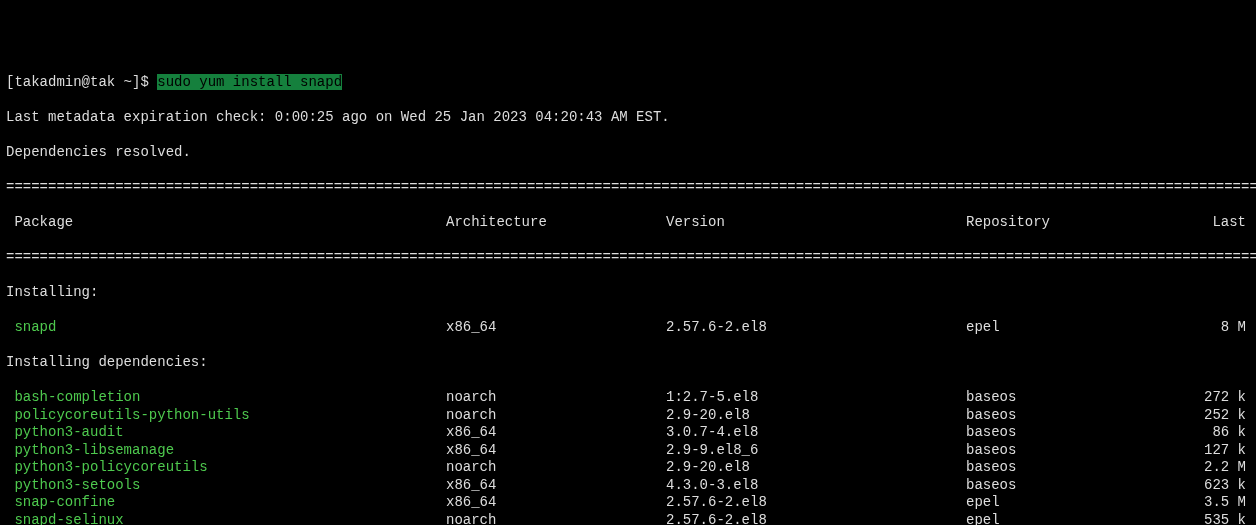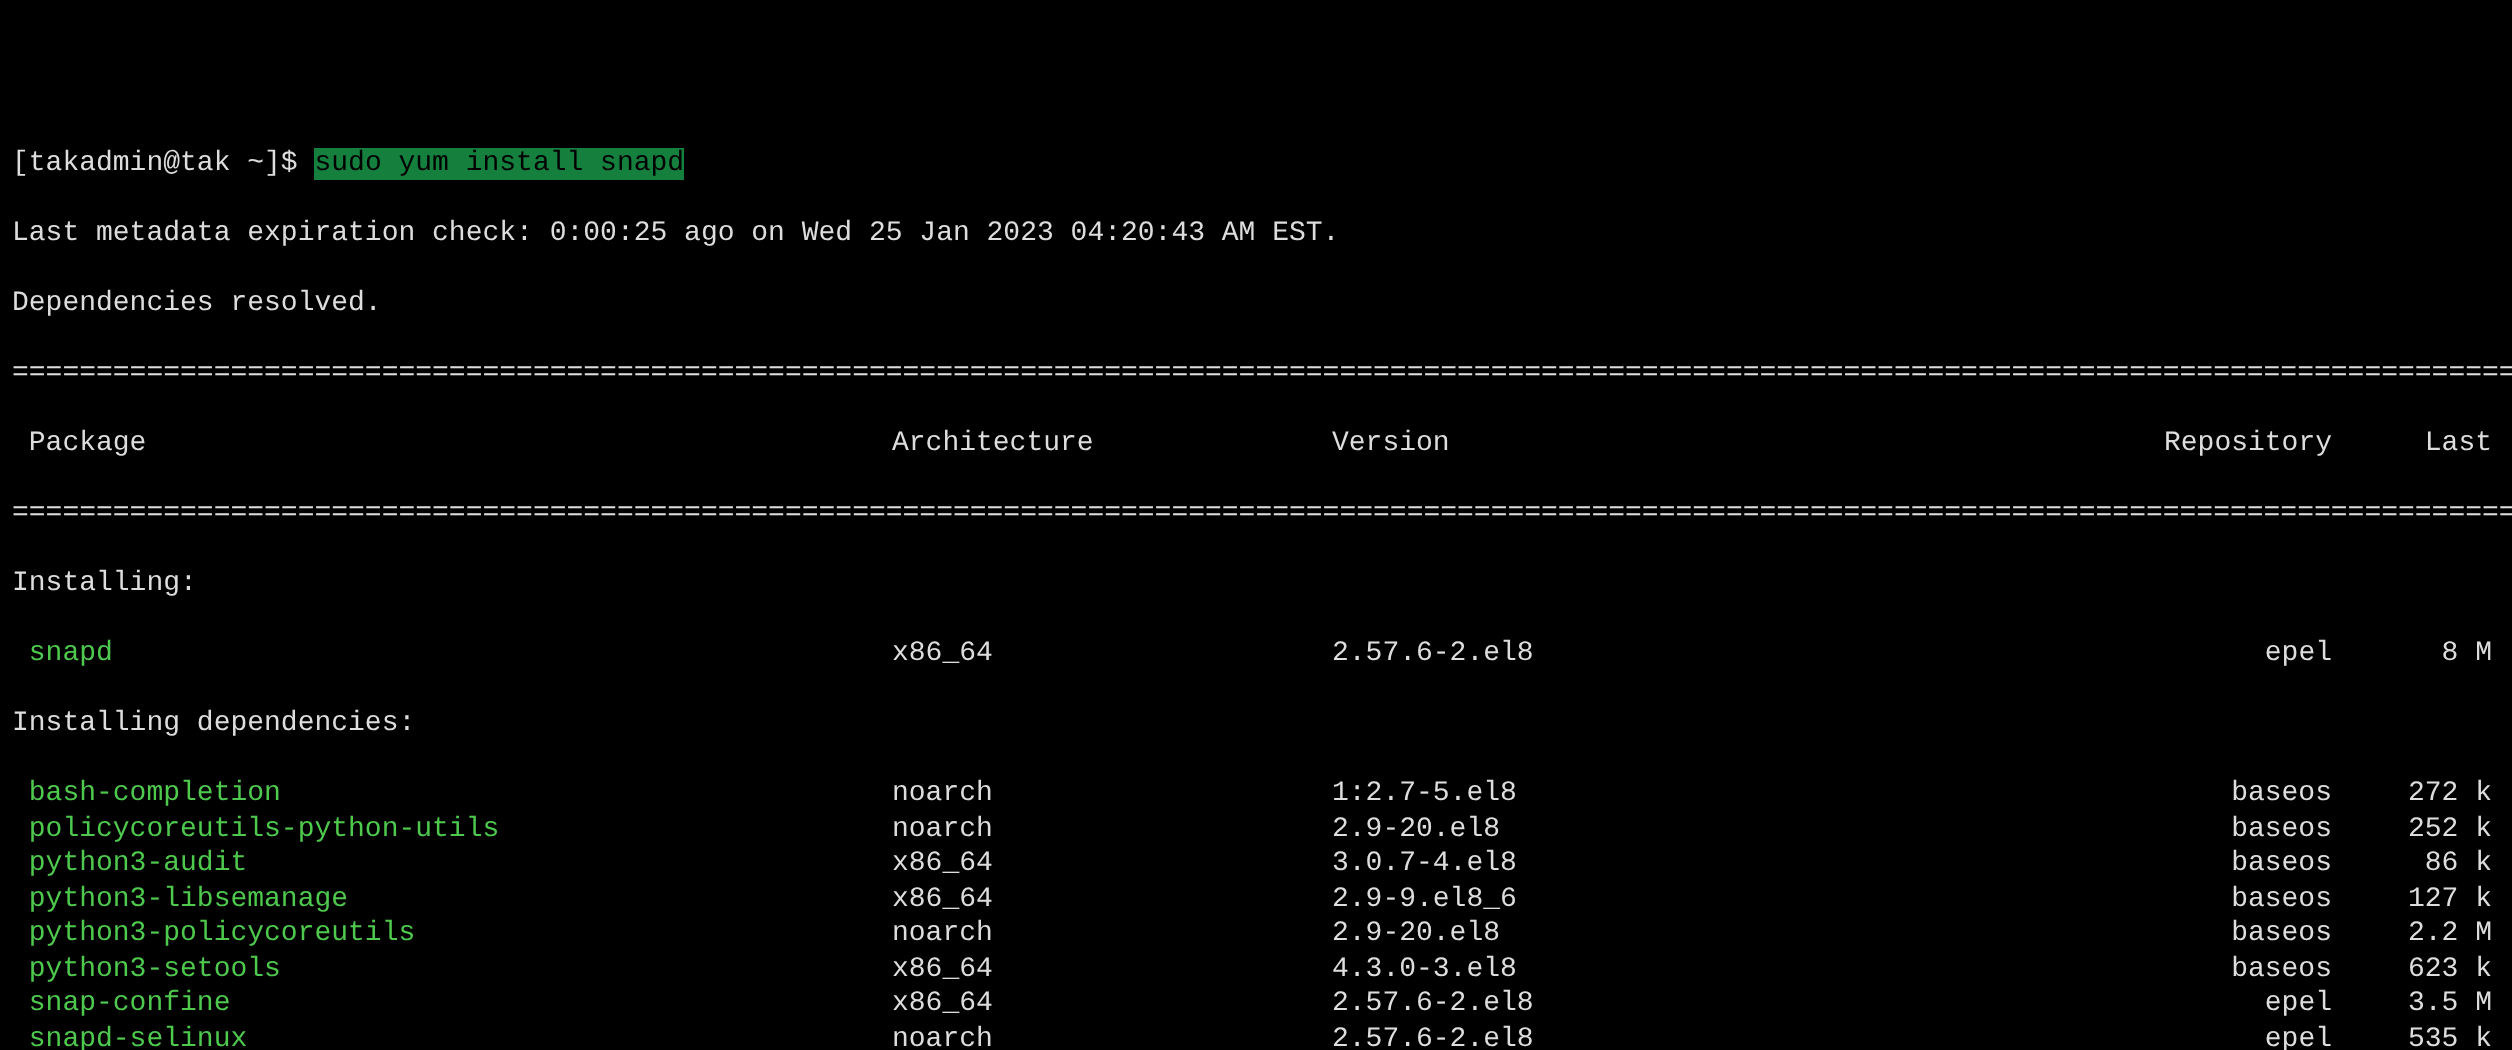--- a/index.html
+++ b/index.html
@@ -15,21 +15,21 @@
       height: 525px;
       box-sizing: border-box;
       overflow: hidden;
     }
     .green { color: #4ec94e; }
     .highlight { background: #15803d; color: #000; }
     .row { display: flex; }
     .col-pkg { width: 440px; }
     .col-arch { width: 220px; }
     .col-ver { width: 300px; }
-    .col-repo { width: 200px; text-align: right; }
+    .col-repo { width: 200px; }
     .col-size { width: 80px; text-align: right; }
     .line { display: block; }
   </style>
 </head>
 <body>
 
 
 
 <span class="line"><span>[takadmin@tak ~]$ </span><span class="highlight">sudo yum install snapd</span></span>
 <span class="line">Last metadata expiration check: 0:00:25 ago on Wed 25 Jan 2023 04:20:43 AM EST.</span>

